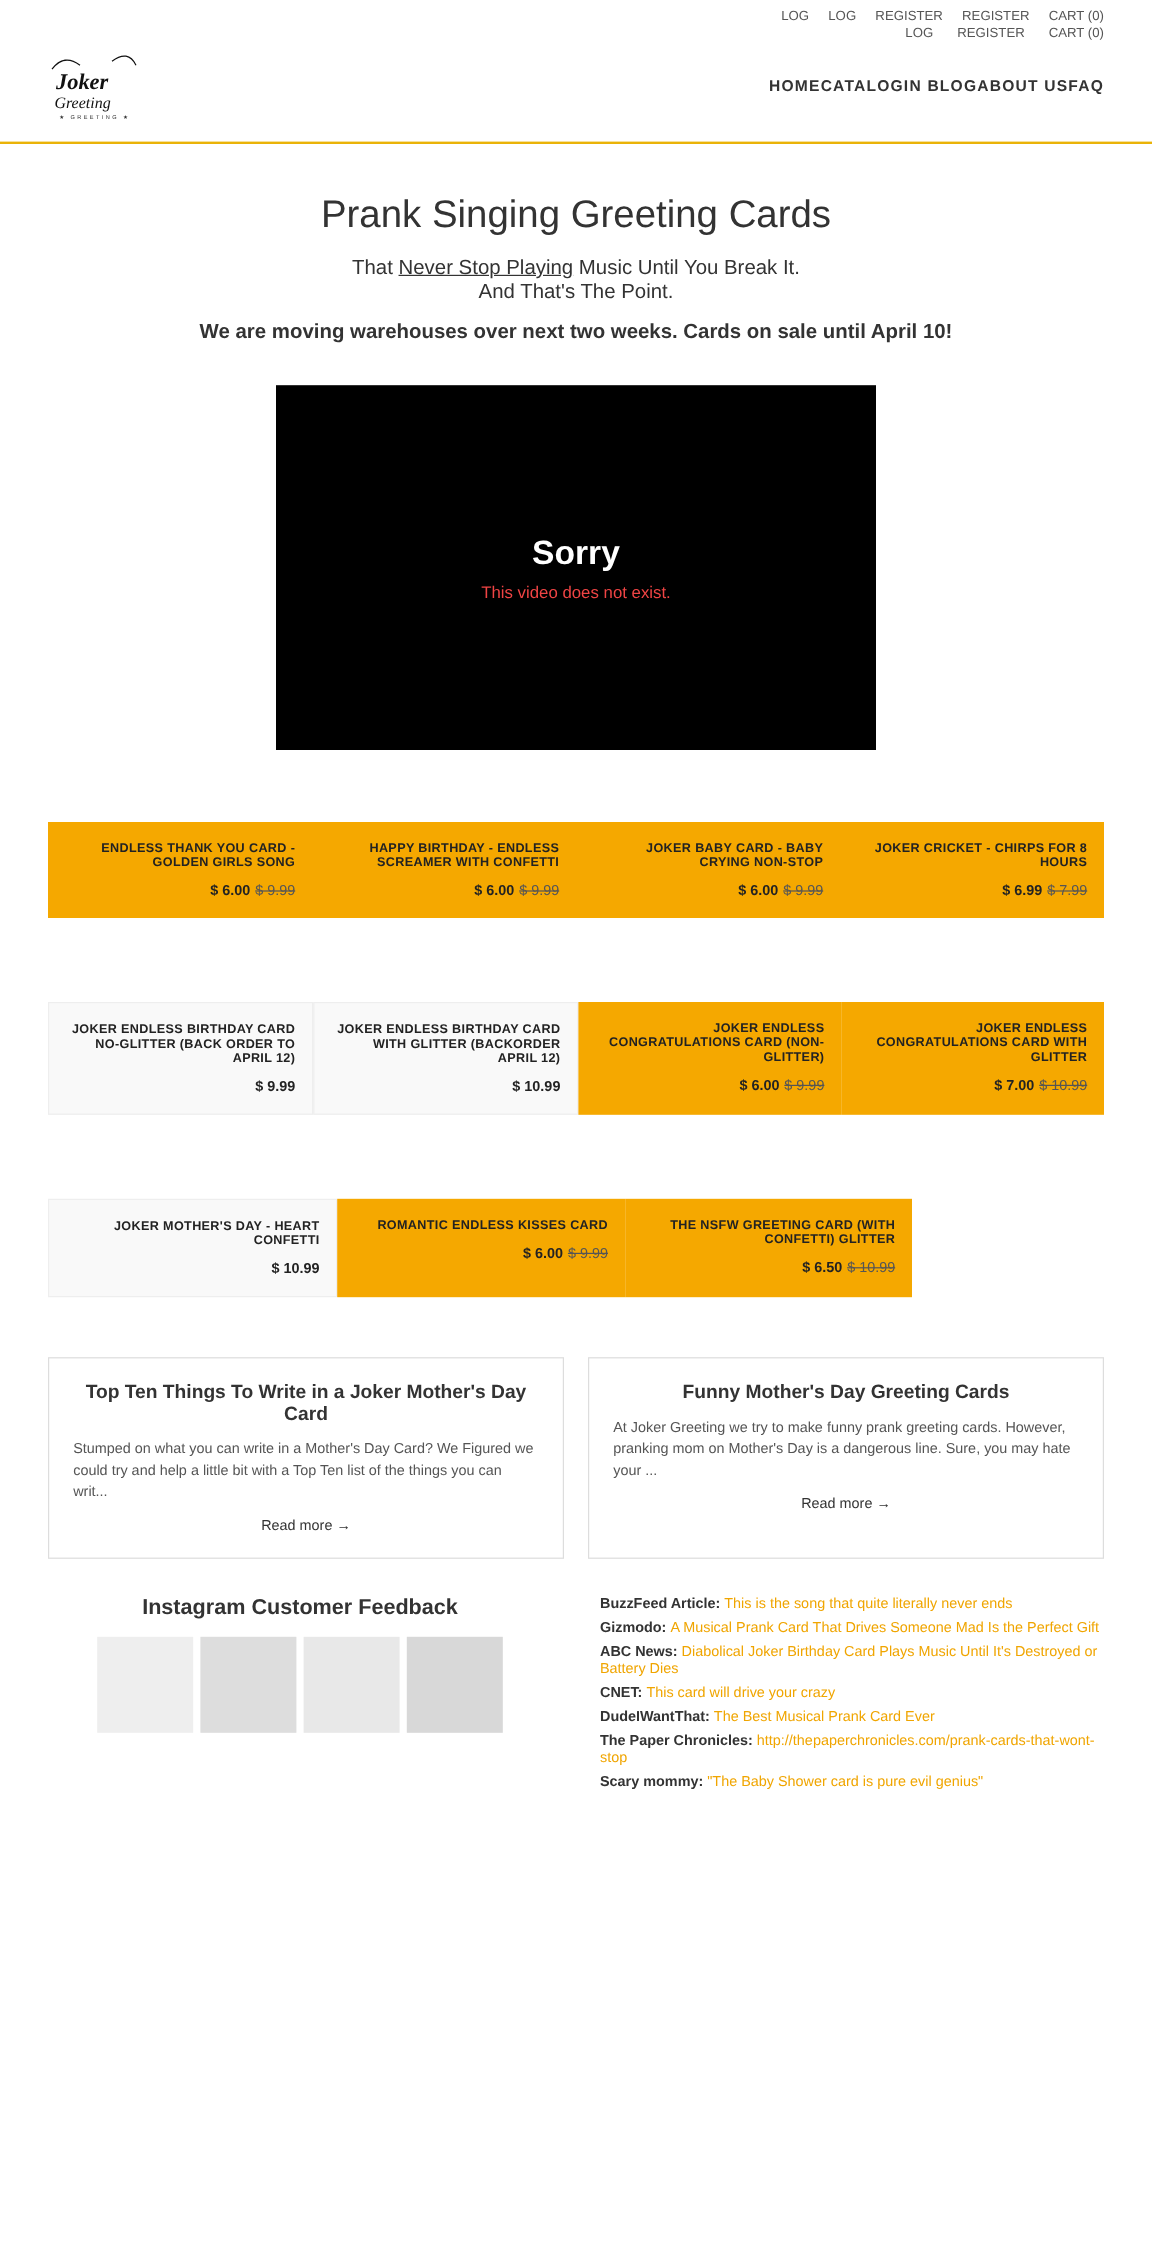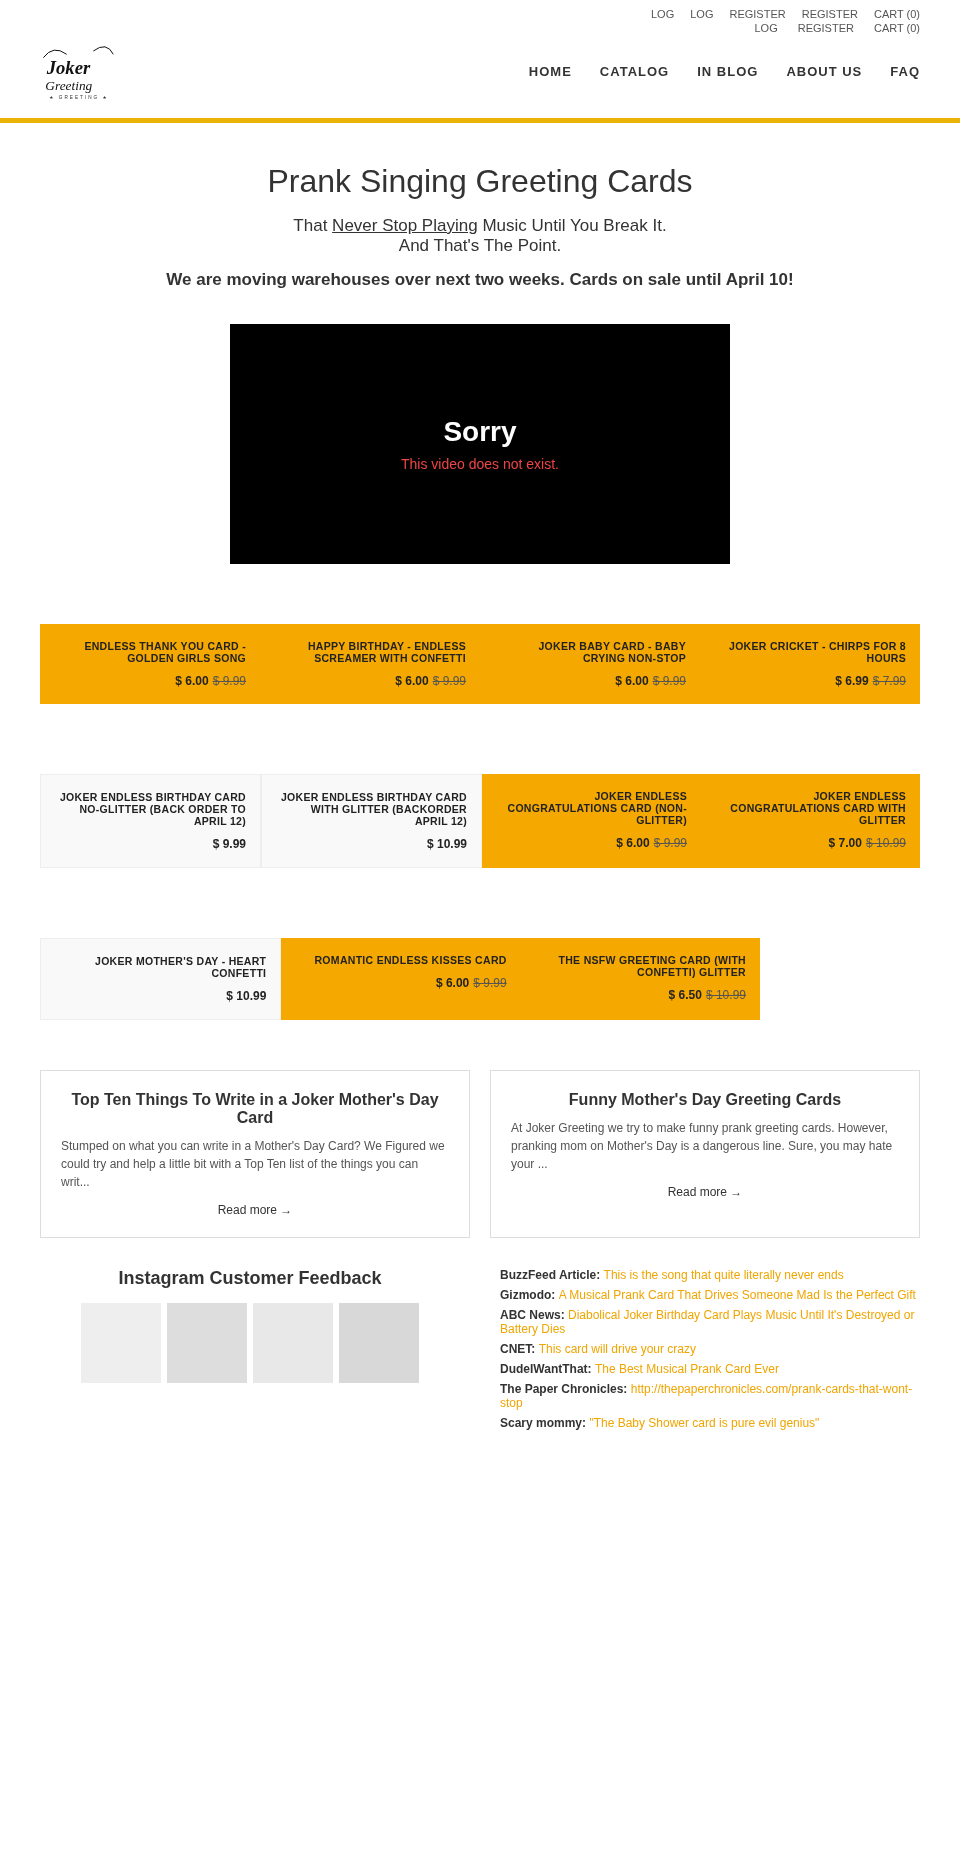--- a/index.html
+++ b/index.html
@@ -1,34 +1,34 @@
 <!DOCTYPE html>
 <html><head>
   <meta charset="utf-8">
   <style>
     * { box-sizing: border-box; margin: 0; padding: 0; }
     body { font-family: Arial, Helvetica, sans-serif; background: #fff; color: #333; font-size: 13px; }
 
     
     .header-top { display: flex; justify-content: flex-end; padding: 8px 40px 2px; font-size: 11px; color: #555; gap: 16px; }
     .header-top a { color: #555; text-decoration: none; }
-    .header-nav { display: flex; align-items: center; justify-content: space-between; padding: 0 40px 12px; border-bottom: 5px solid #eab308; }
-    .nav-links { display: flex; gap: 28px; font-size: 13px; font-weight: bold; letter-spacing: 1px; text-align: right; }
+    .header-nav { display: flex; align-items: center; justify-content: space-between; padding: 0 40px 12px; border-bottom: 2px solid #eab308; }
+    .nav-links { display: flex; font-size: 13px; font-weight: bold; letter-spacing: 1px; text-align: right; }
     .nav-links a { text-decoration: none; color: #333; }
 
     
     .hero { text-align: center; padding: 40px 40px 20px; }
     .hero h1 { font-size: 32px; font-weight: normal; margin-bottom: 16px; }
     .hero p { font-size: 17px; color: #333; margin-bottom: 14px; }
     .hero p u { text-decoration: underline; }
     .hero-notice { color: #cc0000; font-size: 15px; font-weight: bold; margin-bottom: 24px; }
 
     
     .video-wrap { display: flex; justify-content: center; margin: 0 auto 30px; max-width: 700px; }
-    .video-box { background: #000; width: 500px; height: 240px; display: flex; flex-direction: column; align-items: center; justify-content: center; color: #fff; }
+    .video-box { background: #000; width: 500px; height: 304px; display: flex; flex-direction: column; align-items: center; justify-content: center; color: #fff; }
     .video-box .sorry { font-size: 28px; font-weight: bold; margin-bottom: 8px; }
     .video-box .sorry-sub { font-size: 14px; color: #ef4444; }
 
     
     .section-spacer { height: 30px; }
     .product-row { display: flex; flex-wrap: nowrap; margin: 0 40px 10px; gap: 0; }
     .product-card { flex: 1; padding: 16px 14px; text-align: right; background: #f5a800; }
     .product-card.white { background: #f9f9f9; border: 1px solid #eee; }
     .product-card-title { font-size: 10.5px; font-weight: bold; letter-spacing: 0.3px; color: #222; margin-bottom: 10px; text-transform: uppercase; }
     .product-card-price { font-size: 12px; color: #222; }

